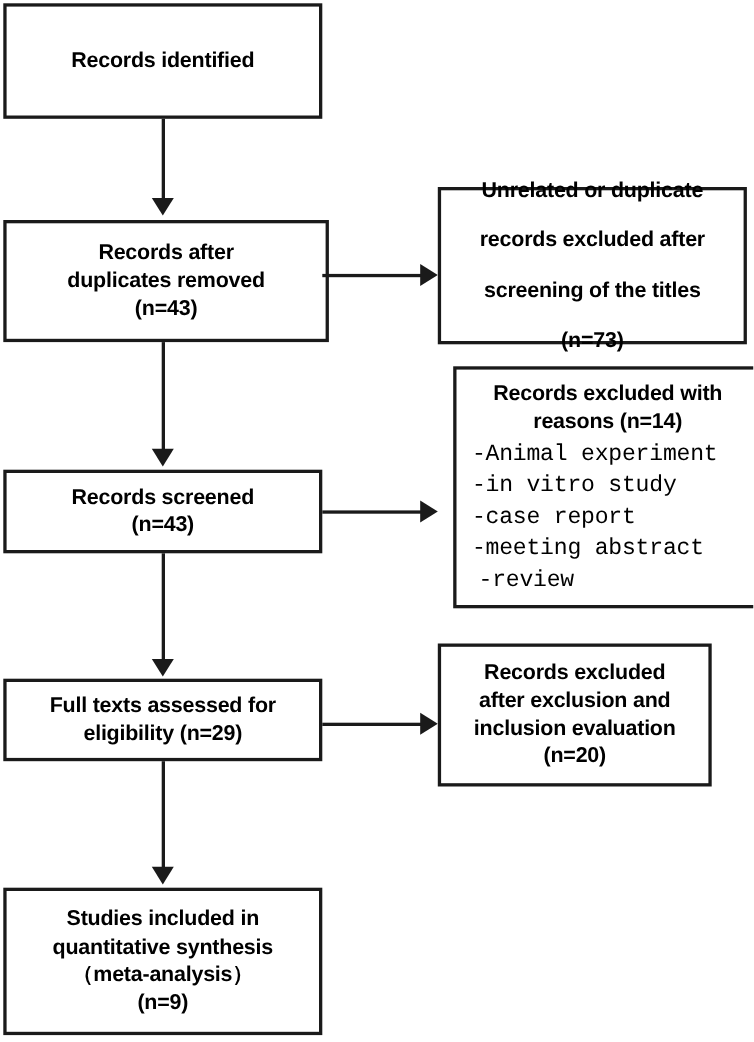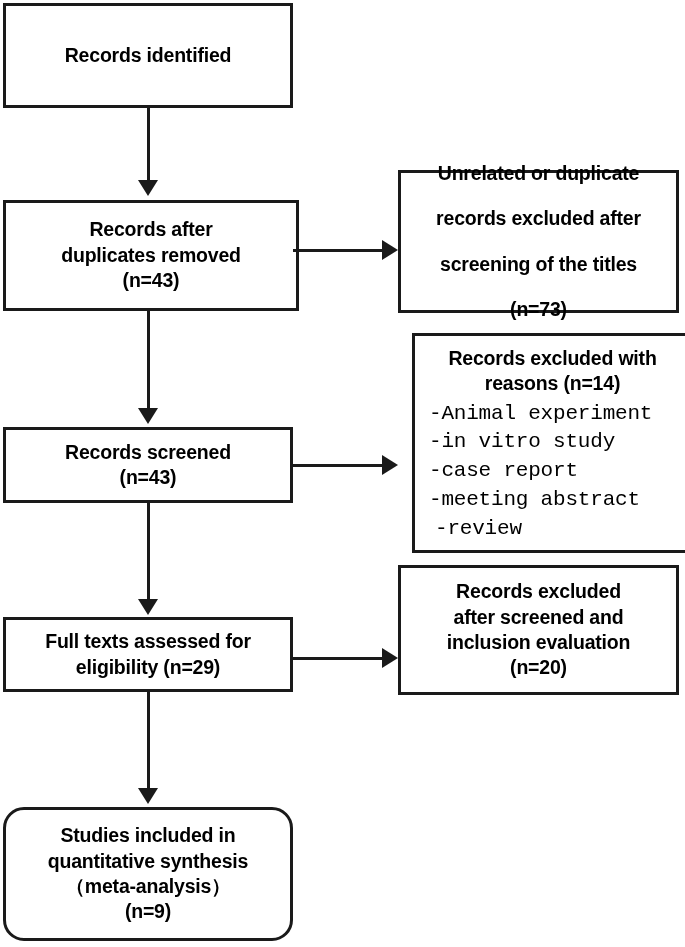--- a/index.html
+++ b/index.html
@@ -141,30 +141,30 @@
   <div class="arrow-down" style="left:138px; top:599px;"></div>
 
   <div class="box" style="left:3px; top:617px; width:290px; height:75px;">
     <span class="ln">Full texts assessed for</span>
     <span class="ln">eligibility (n=29)</span>
   </div>
 
   <div class="hline" style="left:293px; top:657px; width:90px;"></div>
   <div class="arrow-right" style="left:382px; top:648px;"></div>
 
-  <div class="box" style="left:398px; top:565px; width:281px; height:130px;">
+  <div class="box" style="left:398px; top:585px; width:249px; height:130px;">
     <span class="ln">Records excluded</span>
-    <span class="ln">after screened and</span>
+    <span class="ln">after exclusion and</span>
     <span class="ln">inclusion evaluation</span>
     <span class="ln">(n=20)</span>
   </div>
 
   <div class="vline" style="left:147px; top:692px; height:98px;"></div>
   <div class="arrow-down" style="left:138px; top:788px;"></div>
 
-  <div class="box" style="left:3px; top:807px; width:290px; height:134px;border-radius:21px;">
+  <div class="box" style="left:3px; top:807px; width:290px; height:134px;">
     <span class="ln">Studies included in</span>
     <span class="ln">quantitative synthesis</span>
     <span class="ln">（meta-analysis）</span>
     <span class="ln">(n=9)</span>
   </div>
 
 </div>
 
 </body></html>

